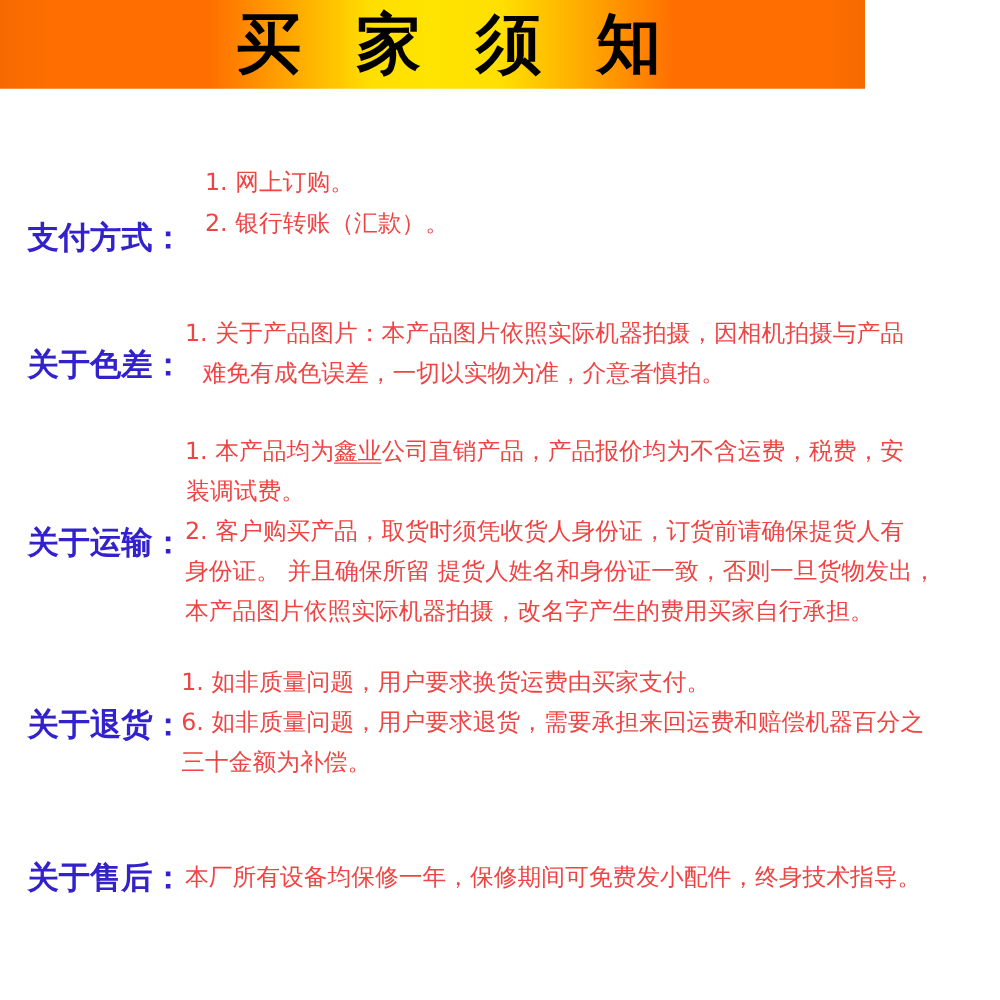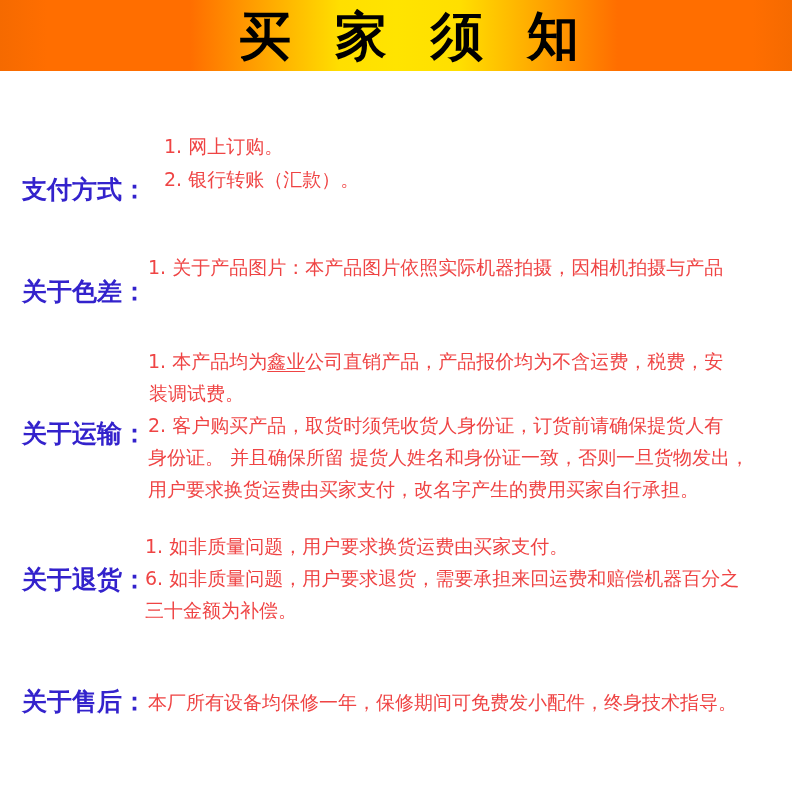--- a/index.html
+++ b/index.html
@@ -11,21 +11,21 @@
     width: 800px;
     height: 800px;
     background: #ffffff;
     overflow: hidden;
   }
 
   
   .banner {
     position: absolute;
     top: 0; left: 0;
-    width: 792px;
+    width: 692px;
     height: 71px;
     background: linear-gradient(90deg,
       #f56a00 0%, #ff6e00 6%, #ff6e00 24%,
       #ffdf00 43%, #ffe400 50%, #ffdf00 58%,
       #ff6e00 78%, #ff6e00 95%, #f56a00 100%);
     display: flex;
     align-items: center;
     justify-content: center;
     padding-left: 26px;
   }
@@ -82,31 +82,32 @@
     <div class="sec-body" style="left:164px; top:130px">
       <div class="line">1. 网上订购。</div>
       <div class="line">2. 银行转账（汇款）。</div>
     </div>
   </section>
 
   <section>
     <div class="sec-label" style="top:278px">关于色差：</div>
     <div class="sec-body" style="left:148px; top:251px">
       <div class="line line-32">1. 关于产品图片：本产品图片依照实际机器拍摄，因相机拍摄与产品</div>
+      <div class="line line-32 indent-14">难免有成色误差，一切以实物为准，介意者慎拍。</div>
     </div>
   </section>
 
   <section>
     <div class="sec-label" style="top:420px">关于运输：</div>
     <div class="sec-body" style="left:148px; top:345px">
       <div class="line line-32"><span>1. 本产品均为</span><span class="u">鑫业</span><span>公司直销产品，产品报价均为不含运费，税费，安</span></div>
       <div class="line line-32 indent-15">装调试费。</div>
       <div class="line line-32">2. 客户购买产品，取货时须凭收货人身份证，订货前请确保提货人有</div>
       <div class="line line-32">身份证。 并且确保所留 提货人姓名和身份证一致，否则一旦货物发出，</div>
-      <div class="line line-32">用户要求换货运费由买家支付，改名字产生的费用买家自行承担。</div>
+      <div class="line line-32">本产品图片依照实际机器拍摄，改名字产生的费用买家自行承担。</div>
     </div>
   </section>
 
   <section>
     <div class="sec-label" style="top:566px">关于退货：</div>
     <div class="sec-body" style="left:145px; top:530px">
       <div class="line line-32">1. 如非质量问题，用户要求换货运费由买家支付。</div>
       <div class="line line-32">6. 如非质量问题，用户要求退货，需要承担来回运费和赔偿机器百分之</div>
       <div class="line line-32">三十金额为补偿。</div>
     </div>

